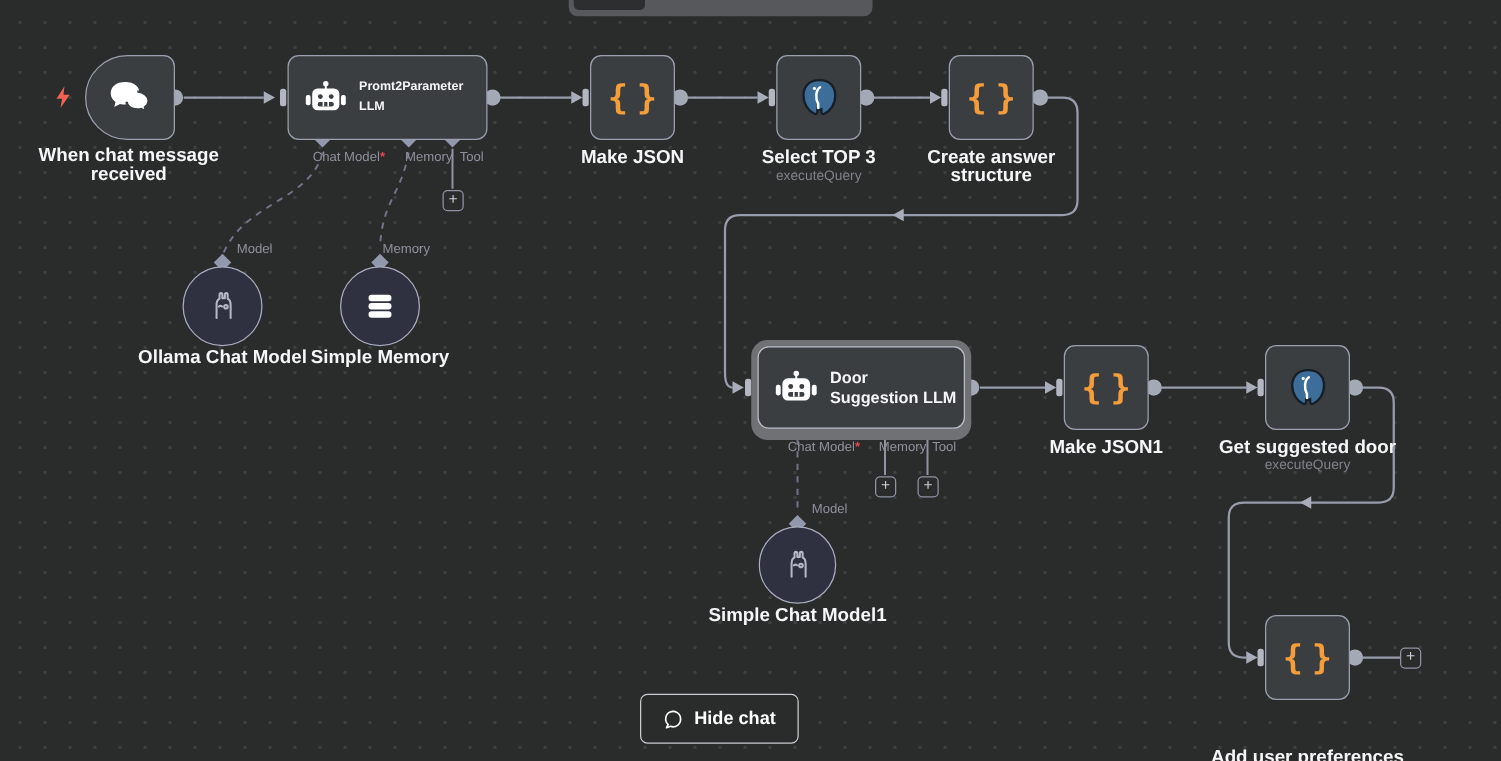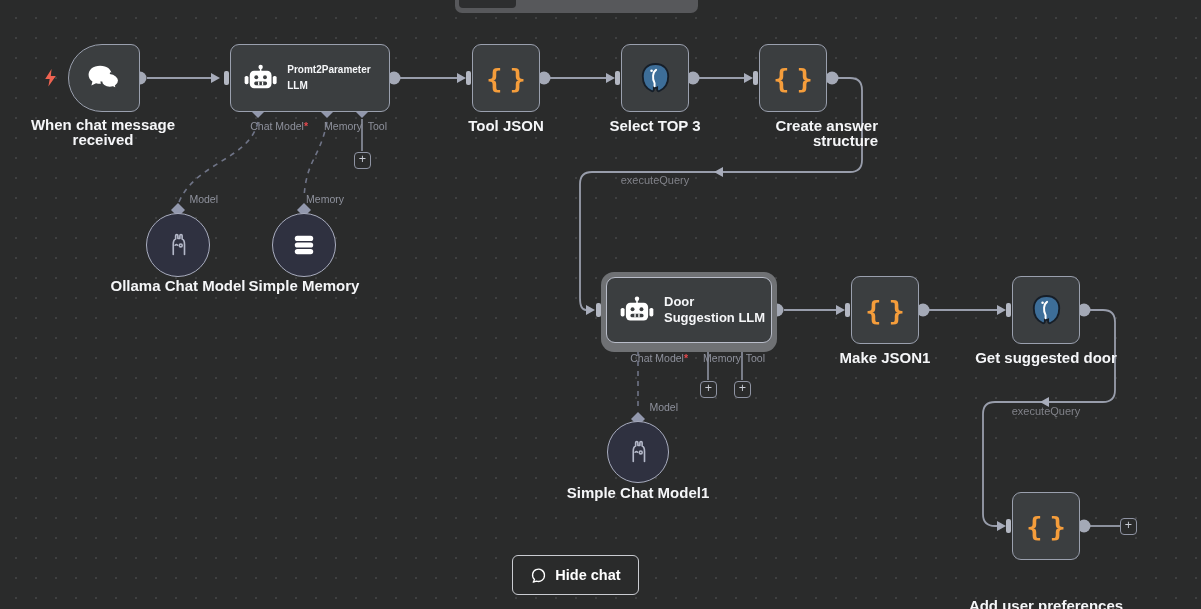--- a/index.html
+++ b/index.html
@@ -21,21 +21,21 @@
 
   .node { position:absolute; z-index:3; background:#3b3e40; border:1.8px solid #9aa0ae; border-radius:9px; display:flex; align-items:center; justify-content:center; }
   .node-sq { width:68px; height:68px; }
   .trigger { border-radius:34px 9px 9px 34px; width:72px; height:68px; }
   .llm-node { width:160px; height:68px; justify-content:flex-start; padding-left:13px; gap:10px; }
   .halo { position:absolute; z-index:3; background:#6f7174; border-radius:13px; }
   .halo .node { position:absolute; left:5px; top:5px; }
 
   .braces { color:#f59d3b; font-weight:700; font-size:27px; letter-spacing:7px; text-indent:7px; font-family:"DejaVu Sans Mono",monospace; }
   .node-label { position:absolute; z-index:3; width:170px; text-align:center; color:#f5f6f8; font-size:15px; font-weight:700; line-height:15px; }
-  .node-sub { position:absolute; z-index:3; width:170px; text-align:center; color:#808289; font-size:11px; font-weight:400;margin-top:39px; }
+  .node-sub { position:absolute; z-index:3; width:170px; text-align:center; color:#808289; font-size:11px; font-weight:400; }
   .port-label { position:absolute; z-index:3; text-align:right; color:#8e919c; font-size:10.5px; }
   .req { color:#e5484d; font-weight:700; }
 
   .circle-node { position:absolute; z-index:3; width:64px; height:64px; border-radius:50%; background:#2f3140; border:1.8px solid #a9adbf; display:flex; align-items:center; justify-content:center; }
 
   .plus-btn { position:absolute; z-index:4; width:17px; height:17px; border:1.5px solid #8f94a3; border-radius:4px; background:#2a2b2b; color:#c9ccd5; font-size:12.5px; line-height:13px; text-align:center; }
 
   .hide-chat { position:absolute; z-index:5; left:512px; top:555px; width:127px; height:40px; background:#2a2b2b; border:1px solid #c9cbd1; border-radius:6px; display:flex; align-items:center; justify-content:center; gap:8px; color:#ffffff; font-size:14.5px; font-weight:700; }
 
   .top-toggle { position:absolute; z-index:5; left:455px; top:-9px; width:243px; height:22px; background:#57585b; border-radius:7px; }
@@ -171,36 +171,36 @@
     <div style="width:104px;color:#f5f6f8;font-size:10px;font-weight:700;line-height:16px;overflow-wrap:anywhere;">Promt2Parameter LLM</div>
   </div>
   <div class="port-label" style="left:208px;top:120px;width:100px;"><span>Chat Model</span><span class="req">*</span></div>
   <div class="port-label" style="left:292px;top:120px;width:70px;">Memory</div>
   <div class="port-label" style="left:337px;top:120px;width:50px;">Tool</div>
   <div class="plus-btn" style="left:354px;top:152px;">+</div>
 
   <div class="node node-sq" style="left:472px;top:44px;">
     <div class="braces">{}</div>
   </div>
-  <div class="node-label" style="left:421px;top:118px;">Tool JSON</div>
+  <div class="node-label" style="left:421px;top:118px;">Make JSON</div>
 
   <div class="node node-sq" style="left:621px;top:44px;">
     <svg width="37" height="37" viewBox="0 0 32 32">
       <path d="M16 3.5 C8.5 3.5 5 8.3 5 14.2 C5 20.2 8.3 24.8 12.6 26.8 C13.6 27.3 14.6 26.7 14.6 25.6 L14.6 23.8 C15 24 15.5 24.1 16 24.1 C16.5 24.1 17 24 17.4 23.8 L17.4 25.6 C17.4 26.7 18.4 27.3 19.4 26.8 C23.7 24.8 27 20.2 27 14.2 C27 8.3 23.5 3.5 16 3.5 Z" fill="#3d6e99" stroke="#161e28" stroke-width="1.6"></path>
       <path d="M16.5 8.5 C13.5 10.5 13 16 15.2 20 L15.2 22.8" stroke="#ffffff" stroke-width="1.7" fill="none" stroke-linecap="round"></path>
       <circle cx="12.6" cy="9.3" r="1.1" fill="#ffffff"></circle>
     </svg>
   </div>
   <div class="node-label" style="left:570px;top:118px;">Select TOP 3</div>
   <div class="node-sub" style="left:570px;top:135px;">executeQuery</div>
 
   <div class="node node-sq" style="left:759px;top:44px;">
     <div class="braces">{}</div>
   </div>
-  <div class="node-label" style="left:708px;top:118px;text-align:right;">Create answer structure</div>
+  <div class="node-label" style="left:708px;top:118px;">Create answer structure</div>
 
   <div class="port-label" style="left:138px;top:193px;width:80px;">Model</div>
   <div class="circle-node" style="left:146px;top:213px;">
     <svg width="30" height="30" viewBox="0 0 24 24" fill="none" stroke="#b4b8c8" stroke-width="1.3" stroke-linecap="round" stroke-linejoin="round">
       <path d="M8.2 19.5 L8.2 11.5 Q8.2 7.8 10.1 7.2 L10.1 4.6 Q10.1 3.6 11 3.6 Q11.9 3.6 11.9 4.6 L11.9 6.8 L13.5 6.8 L13.5 4.6 Q13.5 3.6 14.4 3.6 Q15.3 3.6 15.3 4.6 L15.3 7.2 Q17.2 7.8 17.2 11.5 L17.2 19.5"></path>
       <path d="M9.7 12.2 q1 -0.9 2 0"></path>
       <circle cx="14.2" cy="12.3" r="1.15"></circle>
     </svg>
   </div>
   <div class="node-label" style="left:93px;top:278px;">Ollama Chat Model</div>

